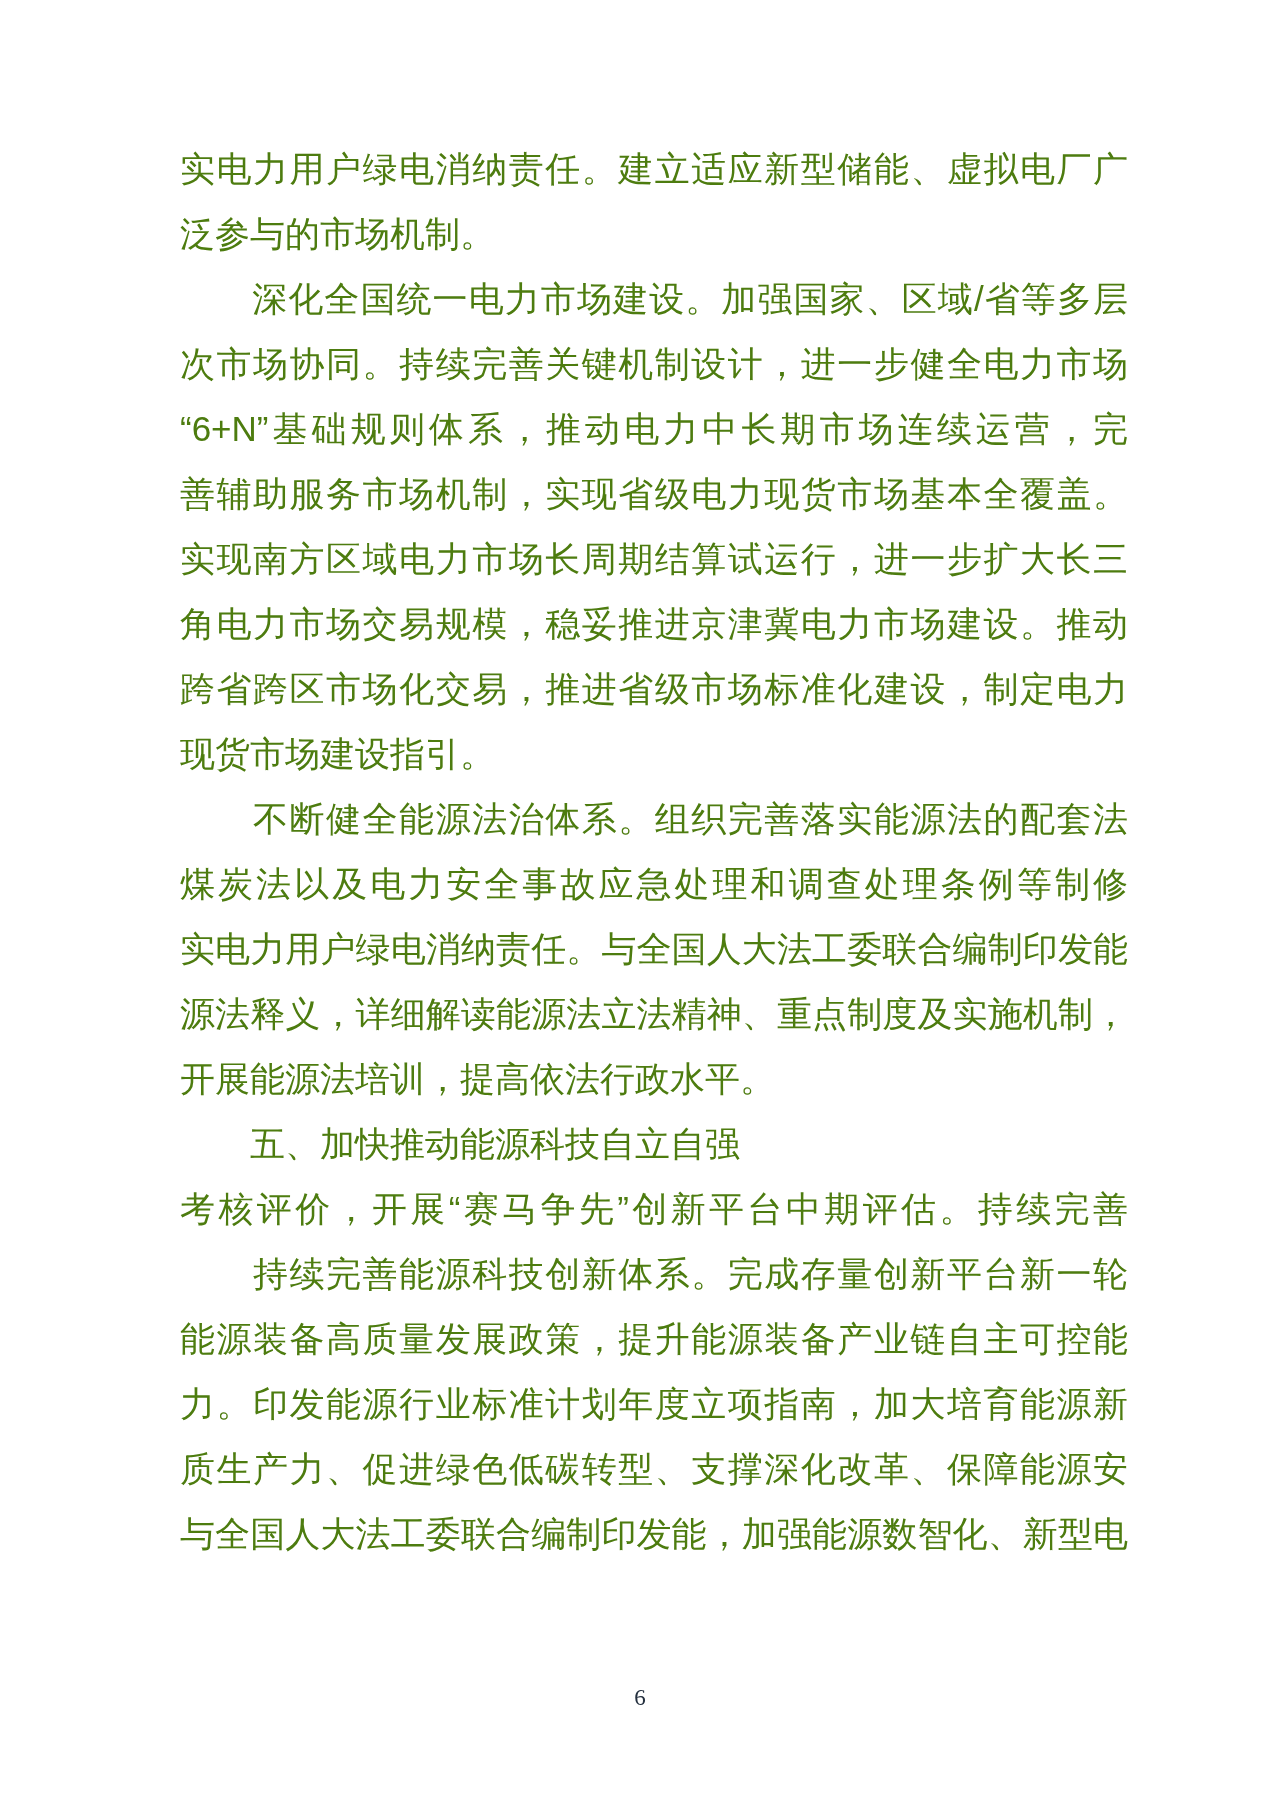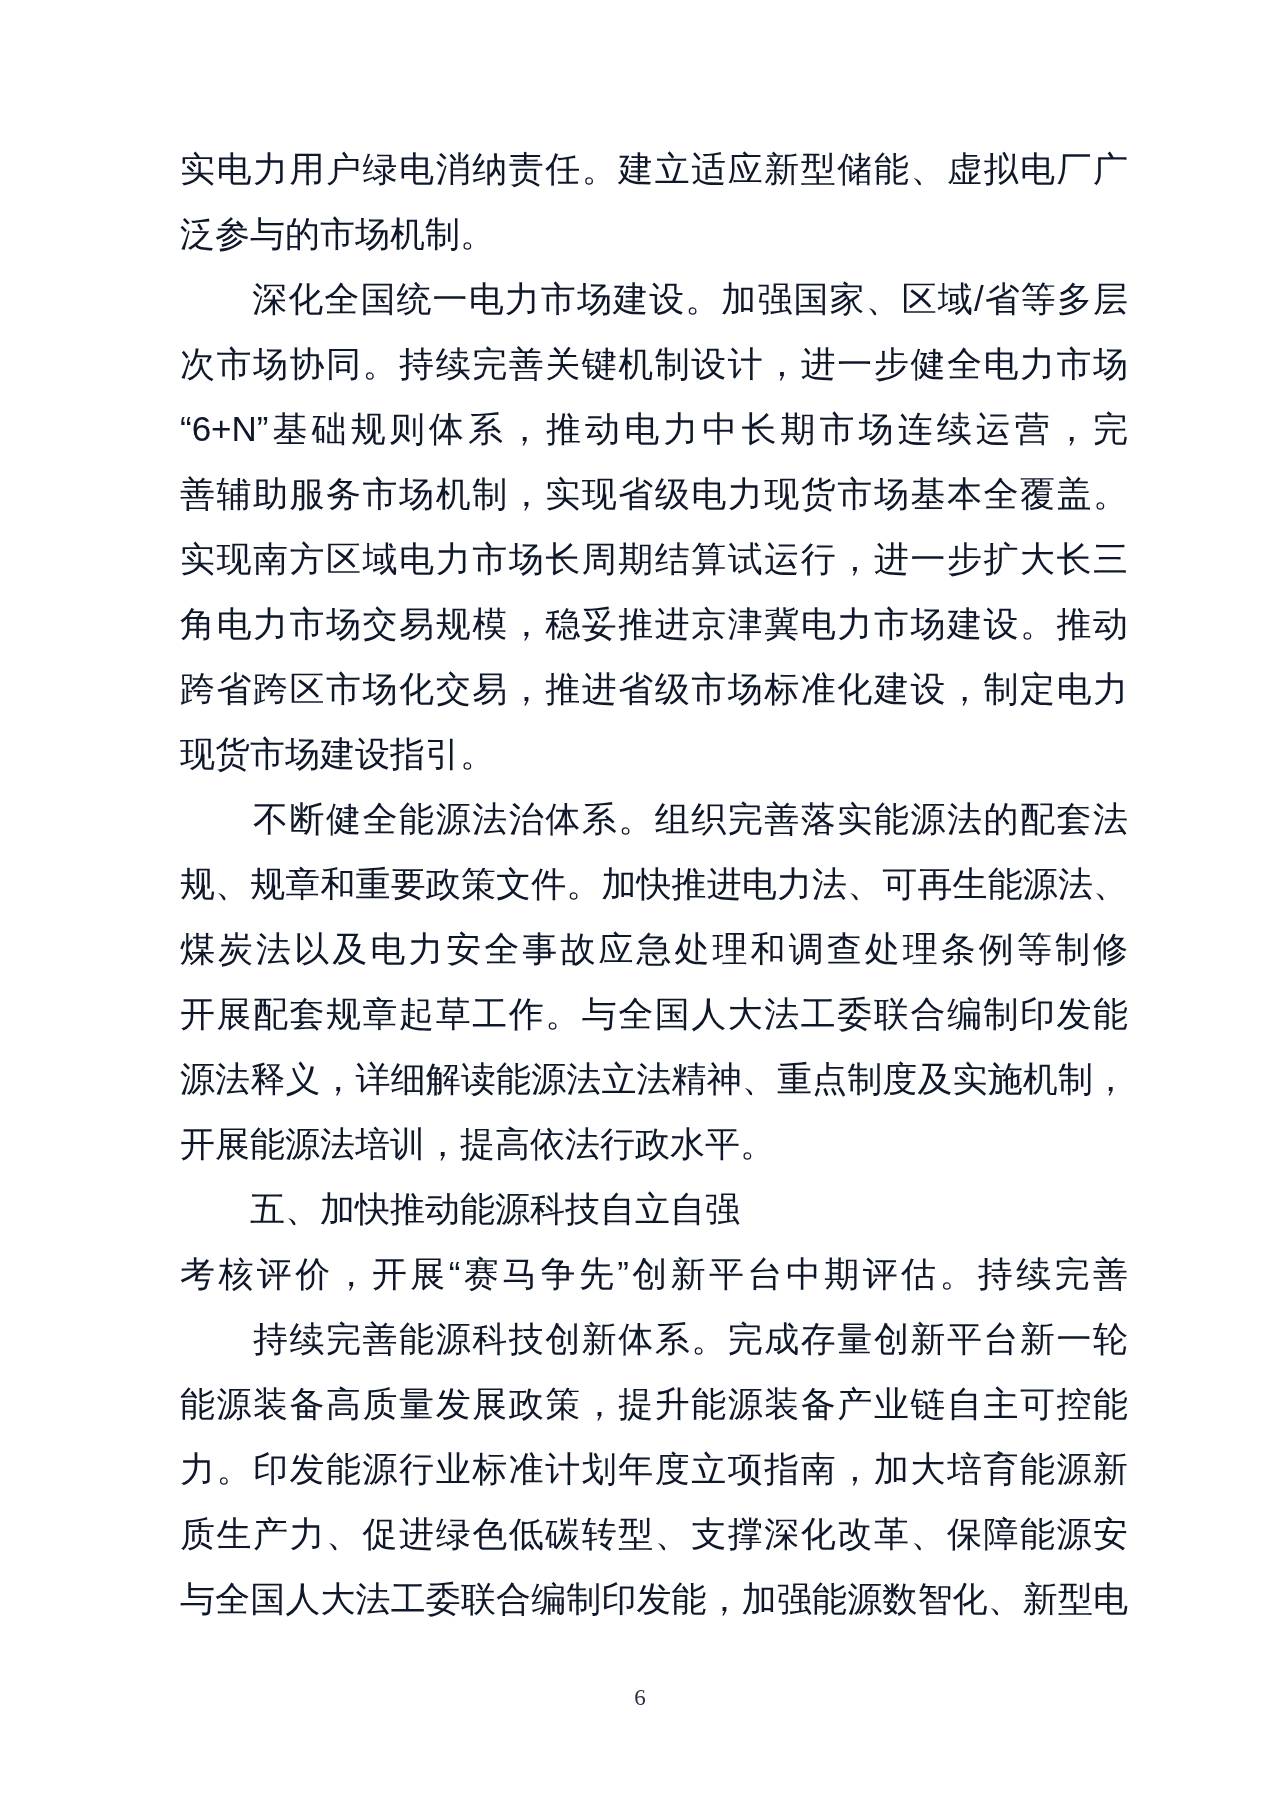--- a/index.html
+++ b/index.html
@@ -17,21 +17,21 @@
   }
   .text-block {
     position: absolute;
     left: 180px;
     top: 136px;
     width: 948px;
   }
   .line {
     font-size: 35px;
     line-height: 65px;
-    color: #0f172a;
+    color: #4d7c0f;
     text-align: justify;
     text-align-last: justify;
     white-space: nowrap;
     letter-spacing: 0;
   }
   .line.end {
     text-align: right;
     text-align-last: left;
   }
   .page-number {
@@ -55,23 +55,22 @@
     <div class="line end">泛参与的市场机制。</div>
     <div class="line">　　深化全国统一电力市场建设。加强国家、区域/省等多层</div>
     <div class="line">次市场协同。持续完善关键机制设计，进一步健全电力市场</div>
     <div class="line">“6+N”基础规则体系，推动电力中长期市场连续运营，完</div>
     <div class="line">善辅助服务市场机制，实现省级电力现货市场基本全覆盖。</div>
     <div class="line">实现南方区域电力市场长周期结算试运行，进一步扩大长三</div>
     <div class="line">角电力市场交易规模，稳妥推进京津冀电力市场建设。推动</div>
     <div class="line">跨省跨区市场化交易，推进省级市场标准化建设，制定电力</div>
     <div class="line end">现货市场建设指引。</div>
     <div class="line">　　不断健全能源法治体系。组织完善落实能源法的配套法</div>
-    <div class="line">规、规章和重要政策文件。加快推进电力法、可再生能源法、</div>
     <div class="line">煤炭法以及电力安全事故应急处理和调查处理条例等制修</div>
-    <div class="line">开展配套规章起草工作。与全国人大法工委联合编制印发能</div>
+    <div class="line">实电力用户绿电消纳责任。与全国人大法工委联合编制印发能</div>
     <div class="line">源法释义，详细解读能源法立法精神、重点制度及实施机制，</div>
     <div class="line end">开展能源法培训，提高依法行政水平。</div>
     <div class="line end">　　五、加快推动能源科技自立自强</div>
     <div class="line">考核评价，开展“赛马争先”创新平台中期评估。持续完善</div>
     <div class="line">　　持续完善能源科技创新体系。完成存量创新平台新一轮</div>
     <div class="line">能源装备高质量发展政策，提升能源装备产业链自主可控能</div>
     <div class="line">力。印发能源行业标准计划年度立项指南，加大培育能源新</div>
     <div class="line">质生产力、促进绿色低碳转型、支撑深化改革、保障能源安</div>
     <div class="line">与全国人大法工委联合编制印发能，加强能源数智化、新型电</div>
   </div>

